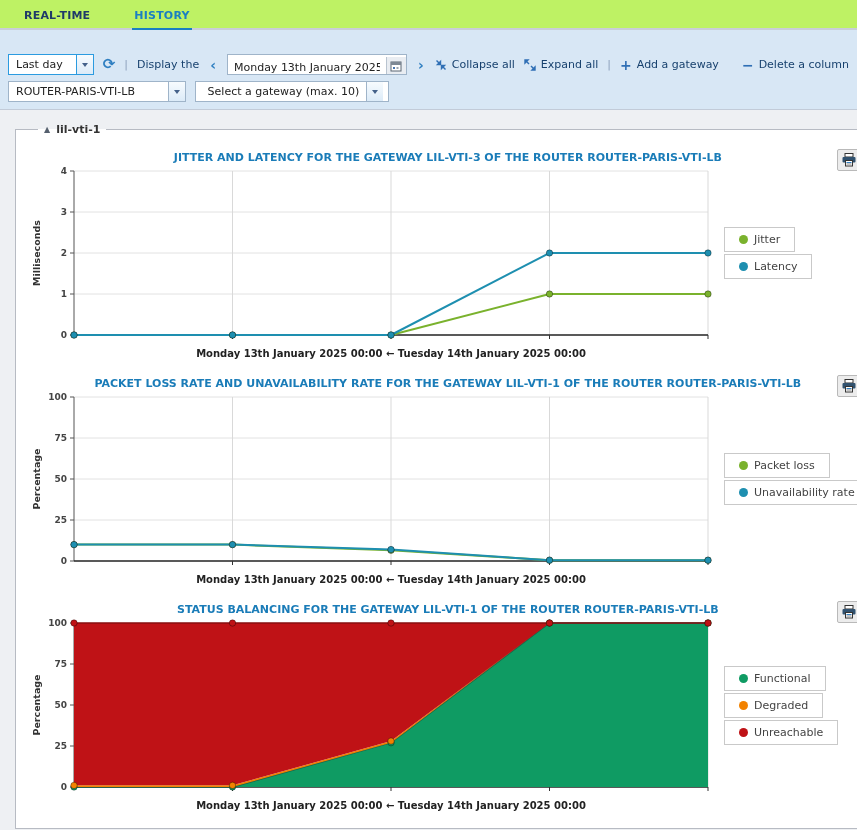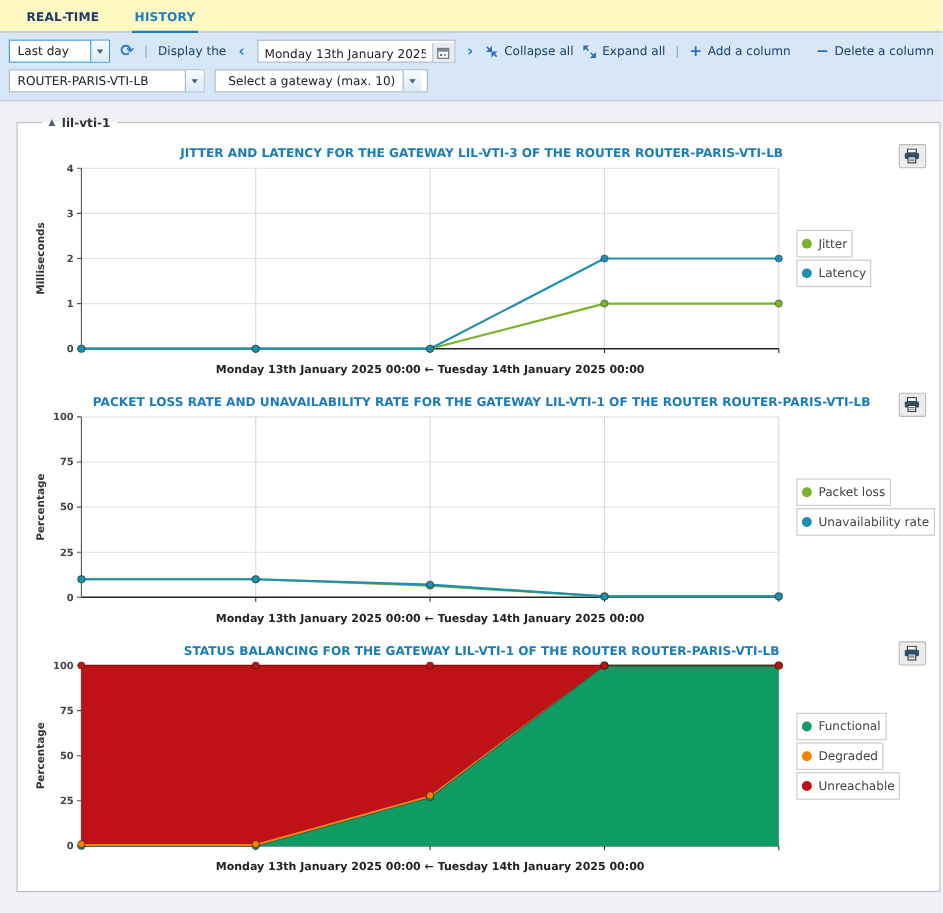--- a/index.html
+++ b/index.html
@@ -2,26 +2,26 @@
 <html><head>
 <meta charset="utf-8">
 <style>
   html,body{margin:0;padding:0}
   body{
     width:857px;height:830px;overflow:hidden;
     background:#eef0f3;color:#222;
     font-family:"DejaVu Sans","Liberation Sans",sans-serif;font-size:11px;
   }
   
-  .tabbar{background:#fef9c3;display:flex;gap:28px;padding:0 20px 0 22px;
+  .tabbar{background:#bef264;display:flex;gap:40px;padding:0 20px 0 22px;
     border-bottom:2px solid #c9ced8;height:28px;align-items:flex-end}
   .tab{font-weight:bold;color:#1f3a68;padding:6px 2px 6px;letter-spacing:.2px;cursor:pointer;white-space:nowrap}
   .tab.active{color:#1b7fc2;border-bottom:2px solid #1b7fc2;margin-bottom:-2px}
   
-  .toolbar{background:#d8e7f5;padding:5px 8px 6px;border-bottom:1px solid #c2cbd8}
+  .toolbar{background:#d8e7f5;padding:23px 8px 6px;border-bottom:1px solid #c2cbd8}
   .trow{display:flex;align-items:center;gap:9px;height:23px}
   .trow+.trow{margin-top:4px}
   .combo{display:flex;align-items:stretch;background:#fff;border:1px solid #9fb4c9;height:19px;cursor:pointer}
   .combo-text{padding:3px 7px 0;white-space:nowrap;color:#222}
   .combo-btn{width:16px;border-left:1px solid #9fb4c9;background:linear-gradient(#f7fbfe,#dcebf8);
     display:flex;align-items:center;justify-content:center}
   .tri{width:0;height:0;border-left:3.5px solid transparent;border-right:3.5px solid transparent;border-top:4px solid #44618a}
   .combo.focused,{border-color:#2b9be0}
   .combo.focused{border-color:#2b9be0}
   .combo.focused .combo-btn{border-left-color:#2b9be0}
@@ -43,21 +43,21 @@
   .legend-caret{color:#55606e;font-size:8px}
   
   .chart-block{position:relative;margin-bottom:1px}
   .chart-title{text-align:center;color:#1a7cb8;font-weight:bold;font-size:11px;padding:7px 40px 1px}
   .print-btn{position:absolute;right:8px;top:5px;width:25px;height:22px;border:1px solid #b9b9b9;
     background:#ececec;border-radius:2px;display:flex;align-items:center;justify-content:center;cursor:pointer;padding:0}
   .chart-row{display:flex;align-items:center}
   svg.plot{display:block;font-family:"DejaVu Sans","Liberation Sans",sans-serif}
   .legend{margin-left:8px;margin-top:-26px}
   .legend-item{display:flex;align-items:center;gap:6px;border:1px solid #c9c9c9;background:#fff;
-    padding:5px 4px;margin-bottom:2px;width:max-content;color:#444;cursor:pointer}
+    padding:5px 14px;margin-bottom:2px;width:max-content;color:#444;cursor:pointer}
   .legend-dot{width:9px;height:9px;border-radius:50%;display:inline-block;flex:none}
   text.tick{font-size:9px;font-weight:bold;fill:#444}
   text.axis-title{font-size:9.5px;font-weight:bold;fill:#333}
   text.xlabel{font-size:10px;font-weight:bold;fill:#222}
 </style>
 </head>
 <body>
 
 <div class="tabbar">
   <div class="tab">REAL-TIME</div>
@@ -106,21 +106,21 @@
             <polygon points="1,1 4,1 1,4"></polygon>
           <line x1="7" y1="7" x2="10" y2="10"></line>
             <polygon points="11,11 8,11 11,8"></polygon>
         </g>
       </svg>
       <span class="lbl">Expand all</span>
     </div>
     <span class="sep">|</span>
     <div class="tbtn">
       <span class="plusminus">+</span>
-      <span class="lbl">Add a column</span>
+      <span class="lbl">Add a gateway</span>
     </div>
     <div class="tbtn" style="margin-left:14px">
       <span class="plusminus">−</span>
       <span class="lbl">Delete a column</span>
     </div>
   </div>
   <div class="trow">
     <div class="combo" style="width:176px;justify-content:space-between">
       <span class="combo-text">ROUTER-PARIS-VTI-LB</span>
       <span class="combo-btn">

